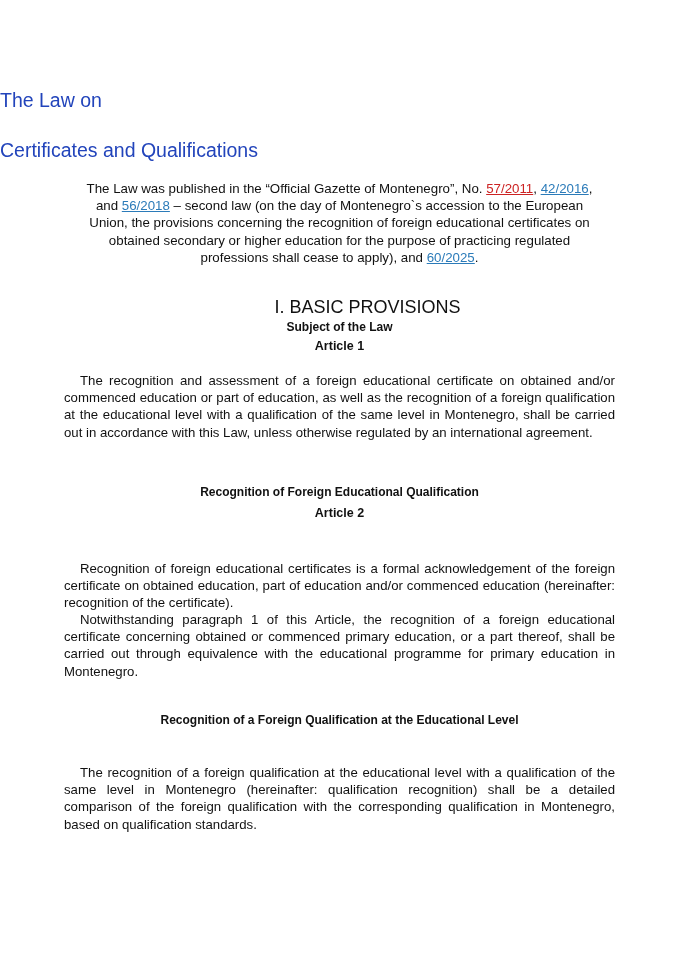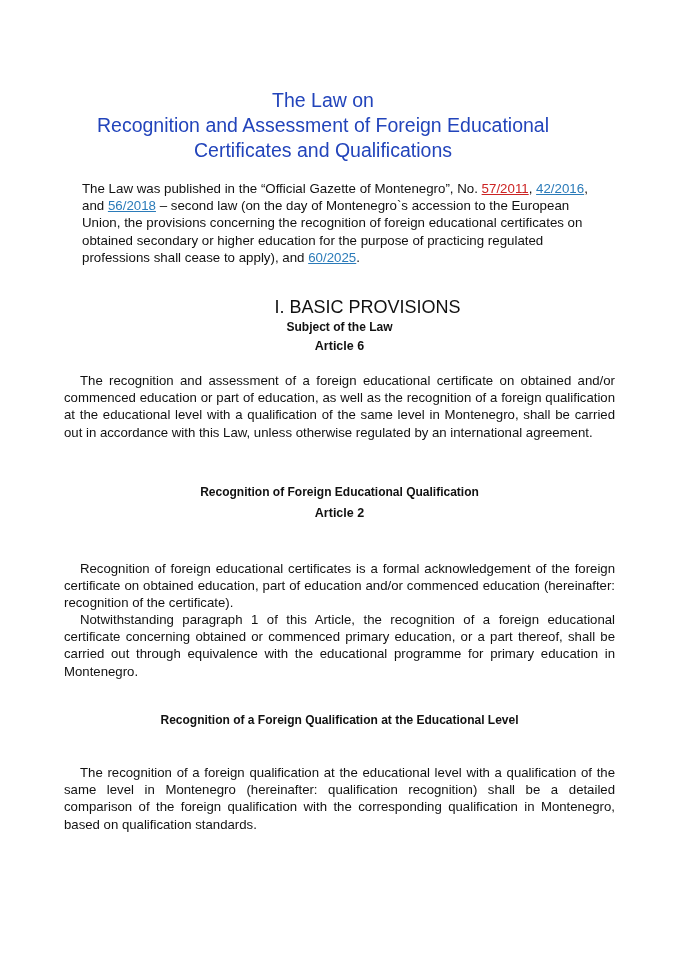--- a/index.html
+++ b/index.html
@@ -1,46 +1,45 @@
 <!DOCTYPE html>
 <html><head>
   <meta charset="utf-8">
   <style>
     html, body { margin: 0; padding: 0; background: #ffffff; }
     body { width: 679px; height: 960px; position: relative; overflow: hidden;
       font-family: "Liberation Sans", sans-serif; color: #111111; }
     .page { position: absolute; left: 0; top: 0; width: 679px; height: 960px; }
-    .title { position: absolute; left: 0; width: 646px; text-align: center;
+    .title { position: absolute; left: 0; width: 646px; 
       color: #2244bb; font-size: 19.5px; line-height: 25px; }
     .intro { position: absolute; left: 82px; width: 515px; top: 180px;
-      font-size: 13.3px; line-height: 17.2px; color: #111; }
+      text-align: center; font-size: 13.3px; line-height: 17.2px; color: #111; }
     .link-red { color: #cc2222; text-decoration: underline; }
     .link-blue { color: #2b7bb9; text-decoration: underline; }
     .center { position: absolute; left: 0; width: 679px; text-align: center; }
     .part-title { font-size: 18px; line-height: 22px; padding-left: 28px; }
     .sec-title { font-weight: bold; font-size: 12px; line-height: 18px; }
     .art { font-weight: bold; font-size: 12.5px; line-height: 16px; }
     .para { position: absolute; left: 64px; width: 551px; font-size: 13.2px;
       line-height: 17.2px; text-align: justify; text-indent: 16px; text-align-last: left; }
   </style>
 </head>
 <body>
 
 <div class="page">
 
   <div class="title" style="top:88px;">The Law on</div>
-  <div class="title" style="top:113px;">Recognition and Assessment of Foreign Educational</div>
   <div class="title" style="top:138px;">Certificates and Qualifications</div>
 
   <div class="intro"><span>The Law was published in the “Official Gazette of Montenegro”, No. </span><a class="link-red">57/2011</a><span>, </span><a class="link-blue">42/2016</a><span>, and </span><a class="link-blue">56/2018</a><span> – second law (on the day of Montenegro`s accession to the European Union, the provisions concerning the recognition of foreign educational certificates on obtained secondary or higher education for the purpose of practicing regulated professions shall cease to apply), and </span><a class="link-blue">60/2025</a><span>.</span></div>
 
   <div class="center part-title" style="top:296px;">I. BASIC PROVISIONS</div>
 
   <div class="center sec-title" style="top:318px;">Subject of the Law</div>
-  <div class="center art" style="top:338px;">Article 6</div>
+  <div class="center art" style="top:338px;">Article 1</div>
   <div class="para" style="top:372px;">The recognition and assessment of a foreign educational certificate on obtained and/or commenced education or part of education, as well as the recognition of a foreign qualification at the educational level with a qualification of the same level in Montenegro, shall be carried out in accordance with this Law, unless otherwise regulated by an international agreement.</div>
 
   <div class="center sec-title" style="top:483px;">Recognition of Foreign Educational Qualification</div>
   <div class="center art" style="top:505px;">Article 2</div>
   <div class="para" style="top:560px;">Recognition of foreign educational certificates is a formal acknowledgement of the foreign certificate on obtained education, part of education and/or commenced education (hereinafter: recognition of the certificate).</div>
   <div class="para" style="top:611px;">Notwithstanding paragraph 1 of this Article, the recognition of a foreign educational certificate concerning obtained or commenced primary education, or a part thereof, shall be carried out through equivalence with the educational programme for primary education in Montenegro.</div>
 
   <div class="center sec-title" style="top:711px;">Recognition of a Foreign Qualification at the Educational Level</div>
   <div class="para" style="top:764px;">The recognition of a foreign qualification at the educational level with a qualification of the same level in Montenegro (hereinafter: qualification recognition) shall be a detailed comparison of the foreign qualification with the corresponding qualification in Montenegro, based on qualification standards.</div>
 

